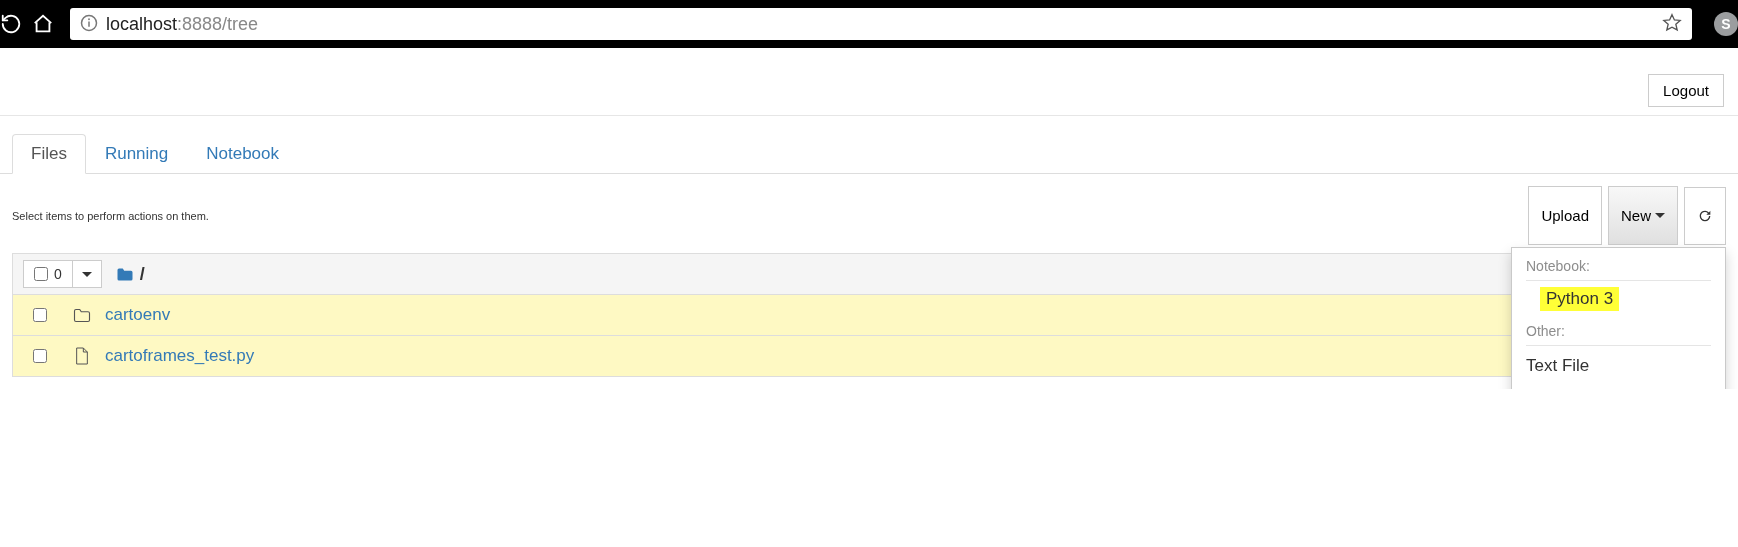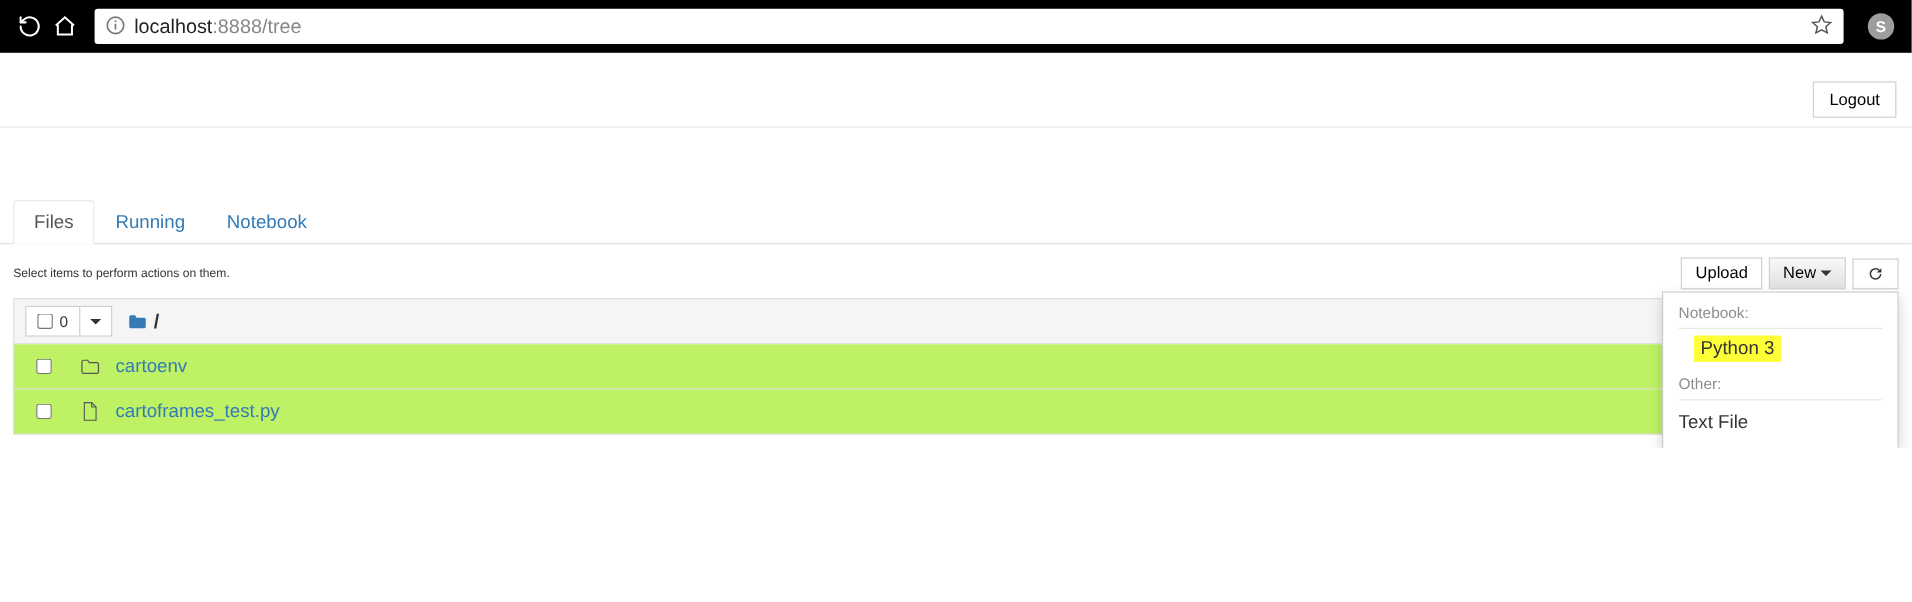--- a/index.html
+++ b/index.html
@@ -1,65 +1,65 @@
 <!DOCTYPE html>
 <html><head>
 <meta charset="utf-8">
 <style>
   * { box-sizing: border-box; margin: 0; padding: 0; }
   body { font-family: "Helvetica Neue", Helvetica, Arial, sans-serif; font-size: 14px; color: #333; background: #fff; width: 1738px; }
 
   
-  .chrome-bar { background: #000; height: 48px; display: flex; align-items: center; padding: 0 16px; gap: 10px; }
+  .chrome-bar { background: #000; height: 48px; display: flex; align-items: center; padding: 0 0; gap: 10px; }
   .chrome-icon { width: 22px; height: 22px; display: flex; align-items: center; justify-content: center; color: #fff; }
   .chrome-icon svg { stroke: #fff; fill: none; stroke-width: 2; }
   .omnibox { flex: 1; background: #fff; border-radius: 3px; height: 32px; display: flex; align-items: center; padding: 0 10px; gap: 8px; margin-left: 6px; margin-right: 8px; }
   .omni-info { color: #666; }
   .omni-url { font-size: 18px; color: #222; }
   .omni-url .host-gray { color: #888; }
   .omni-url .path-gray { color: #888; }
   .star-icon { color: #555; margin-left: auto; }
   .ext-circle { width: 24px; height: 24px; border-radius: 50%; background: #9b9d9f; color: #fff; display: flex; align-items: center; justify-content: center; font-weight: bold; font-size: 14px; margin-left: 4px; }
 
   
   .jp-header { display: flex; align-items: center; padding: 10px 14px 8px 14px; border-bottom: 1px solid #e6e6e6; }
   .jp-logo { display: flex; align-items: center; gap: 6px; }
   .jp-logo svg { width: 36px; height: 36px; }
   .jp-logo-text { font-size: 28px; color: #6b6b6b; letter-spacing: -0.5px; }
   .btn-logout { margin-left: auto; border: 1px solid #ccc; background: #fff; padding: 7px 14px; font-size: 15px; cursor: pointer; margin-top: 16px; }
 
   
   .tabs-row { padding: 0 12px; margin-top: 18px; border-bottom: 1px solid #ddd; display: flex; }
-  .tab { padding: 9px 18px; font-size: 17px; color: #337ab7; cursor: pointer; border: 1px solid transparent; border-bottom: none; margin-bottom: -1px; margin-top: 48px; }
+  .tab { padding: 9px 18px; font-size: 17px; color: #337ab7; cursor: pointer; border: 1px solid transparent; border-bottom: none; margin-bottom: -1px; }
   .tab.active { color: #555; border: 1px solid #ddd; border-bottom: 1px solid #fff; border-radius: 4px 4px 0 0; background: #fff; }
 
   
   .actions-row { display: flex; align-items: center; padding: 12px 12px 8px 12px; }
   .hint-text { font-size: 11px; color: #333; }
   .actions-right { margin-left: auto; display: flex; gap: 6px; align-items: center; }
-  .btn { border: 1px solid #ccc; background: #fff; padding: 5px 12px; font-size: 15px; cursor: pointer; display: inline-flex; align-items: center; gap: 4px; }
+  .btn { border: 1px solid #ccc; background: #fff; padding: 20px 12px; font-size: 15px; cursor: pointer; display: inline-flex; align-items: center; gap: 4px; }
   .btn.active-grad { background: linear-gradient(#f8f8f8,#e0e0e0); }
   .caret { display: inline-block; width: 0; height: 0; border-left: 5px solid transparent; border-right: 5px solid transparent; border-top: 5px solid #333; vertical-align: middle; }
   .refresh-svg { width: 16px; height: 16px; }
 
   
   .list-wrap { padding: 0 12px 12px 12px; position: relative; }
   .list-header { border: 1px solid #ddd; background: #f5f5f5; padding: 6px 10px; display: flex; align-items: center; gap: 6px; }
   .chk { width: 14px; height: 14px; }
   .sel-group { display: inline-flex; border: 1px solid #ccc; background: #fff; }
   .sel-group .sel-count { padding: 5px 10px; display: flex; align-items: center; gap: 6px; }
   .sel-group .sel-caret { border-left: 1px solid #ccc; padding: 5px 9px; display: flex; align-items: center; }
   .breadcrumb { display: flex; align-items: center; gap: 4px; margin-left: 8px; color: #337ab7; }
   .breadcrumb .slash { color: #333; font-size: 18px; font-weight: bold; margin-left: 2px; }
   .folder-svg { width: 18px; height: 15px; fill: #337ab7; }
 
   .list-header-right { margin-left: auto; color: #333; font-size: 15px; }
 
   
-  .list-row { border: 1px solid #ddd; border-top: none; background: #bef264; padding: 10px 10px; display: flex; align-items: center; gap: 14px; }
+  .list-row { border: 1px solid #ddd; border-top: none; background: #fef9c3; padding: 10px 10px; display: flex; align-items: center; gap: 14px; }
   .list-row .row-chk { margin-left: 10px; }
   .row-icon { width: 18px; display: flex; justify-content: center; margin-left: 12px; }
   .row-link { color: #337ab7; font-size: 17px; cursor: pointer; }
   .row-right { margin-left: auto; color: #333; font-size: 15px; }
 
   
   .dropdown { position: absolute; right: 12px; top: -6px; width: 215px; background: #fff; border: 1px solid #c9c9c9; box-shadow: 0 6px 12px rgba(0,0,0,0.175); z-index: 10; padding: 6px 0; }
   .dropdown-header { color: #8d8d8d; font-size: 14px; padding: 4px 14px 2px 14px; }
   .dropdown-divider { border-top: 1px solid #e5e5e5; margin: 4px 14px; }
   .dropdown-item { padding: 6px 14px; font-size: 17px; cursor: pointer; }

